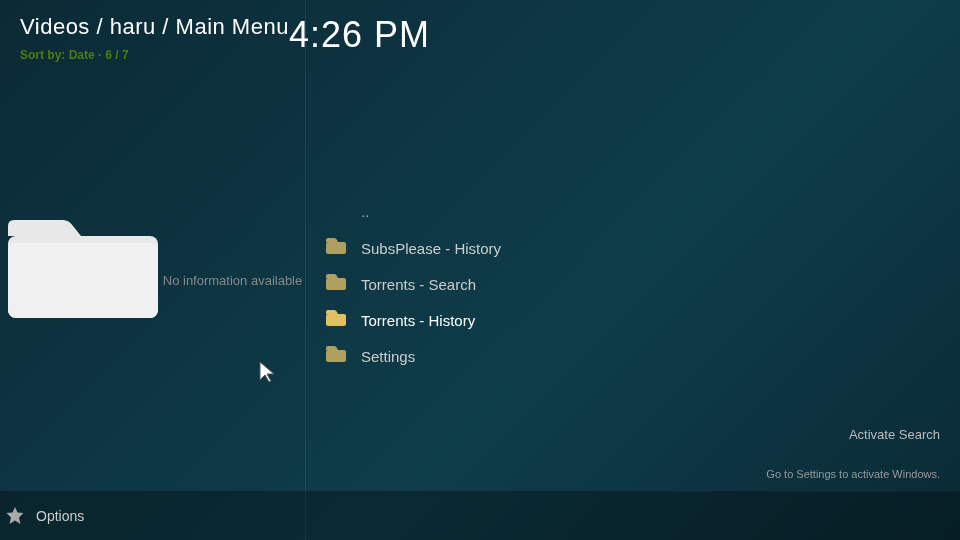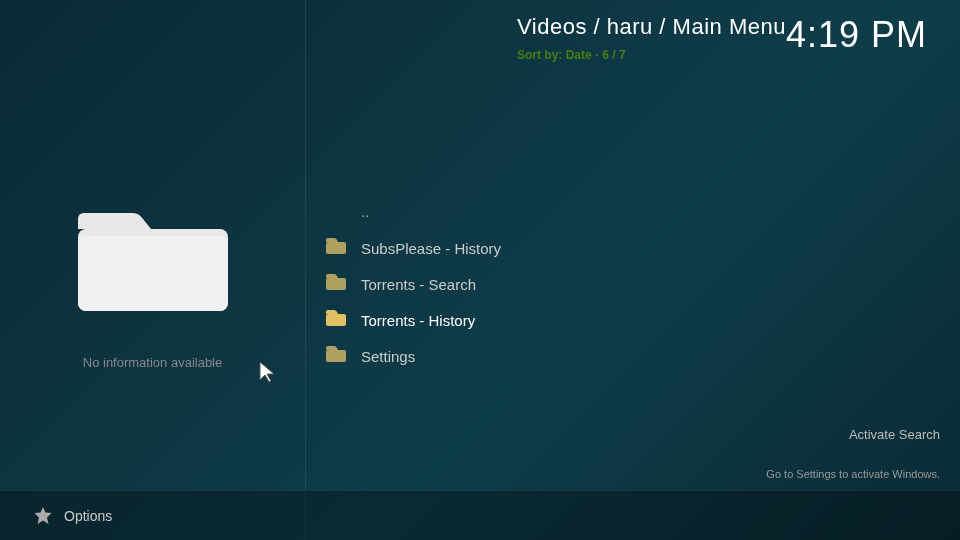--- a/index.html
+++ b/index.html
@@ -11,23 +11,23 @@
       background: linear-gradient(135deg, #0a2a35 0%, #0d3340 30%, #0e3d4a 60%, #0a2a35 100%);
       font-family: 'Segoe UI', Arial, sans-serif;
       color: #ccc;
       position: relative;
     }
 
     
     #header {
       position: absolute;
       top: 0; left: 0; right: 0;
-      padding: 14px 33px 0 20px;
-      display: flex;
-      justify-content: flex-end;
+      padding: 14px 4px 0 20px;
+      display: flex;
+      justify-content: flex-start;
       align-items: flex-start;
     }
 
     #title-area {}
 
     #page-title {
       font-size: 22px;
       font-weight: 300;
       color: #fff;
       letter-spacing: 0.5px;
@@ -48,21 +48,21 @@
     }
 
     
     #left-panel {
       position: absolute;
       top: 70px;
       left: 0;
       width: 305px;
       bottom: 50px;
       display: flex;
-      flex-direction: column;
+      flex-direction: row;
       align-items: center;
       justify-content: center;
     }
 
     #folder-icon-wrap {
       margin-bottom: 30px;
     }
 
     .folder-icon svg {
       width: 160px;
@@ -138,21 +138,21 @@
     }
 
     
     #bottom-bar {
       position: absolute;
       bottom: 0; left: 0; right: 0;
       height: 50px;
       background: rgba(0,0,0,0.3);
       display: flex;
       align-items: center;
-      padding: 0 32px;
+      padding: 0 4px;
       border-top: 1px solid rgba(255,255,255,0.07);
     }
 
     #options-btn {
       display: flex;
       align-items: center;
       cursor: pointer;
     }
 
     #options-icon {
@@ -198,21 +198,21 @@
     }
   </style>
 </head>
 <body>
 
 <div id="header">
   <div id="title-area">
     <div id="page-title">Videos / haru / Main Menu</div>
     <div id="subtitle">Sort by: Date · 6 / 7</div>
   </div>
-  <div id="clock">4:19 PM</div>
+  <div id="clock">4:26 PM</div>
 </div>
 
 <div id="divider"></div>
 
 <div id="left-panel">
   <div id="folder-icon-wrap">
     <div class="folder-icon">
       <svg viewBox="0 0 160 130" xmlns="http://www.w3.org/2000/svg">
 
         <rect x="5" y="38" width="150" height="82" rx="8" ry="8" fill="#e8e8e8"></rect>

